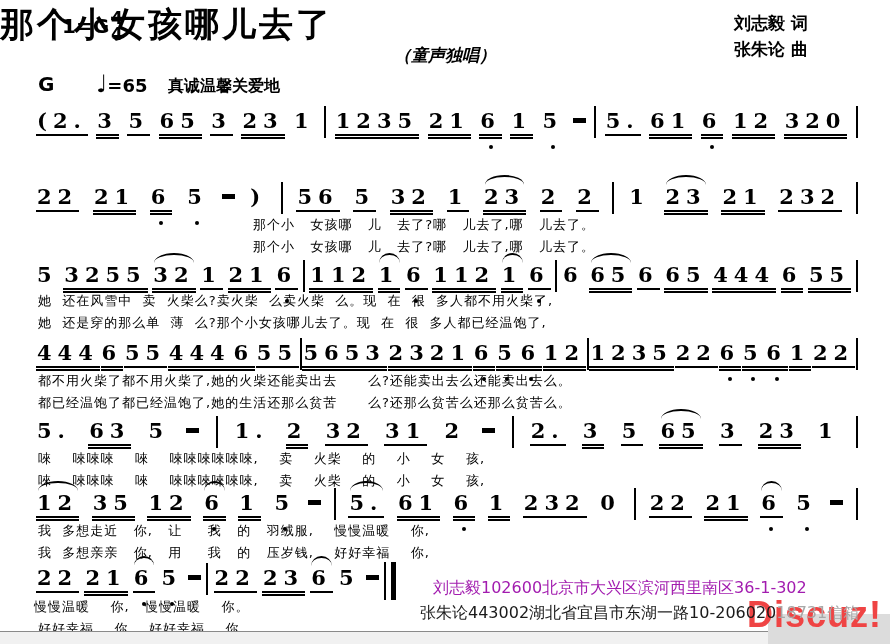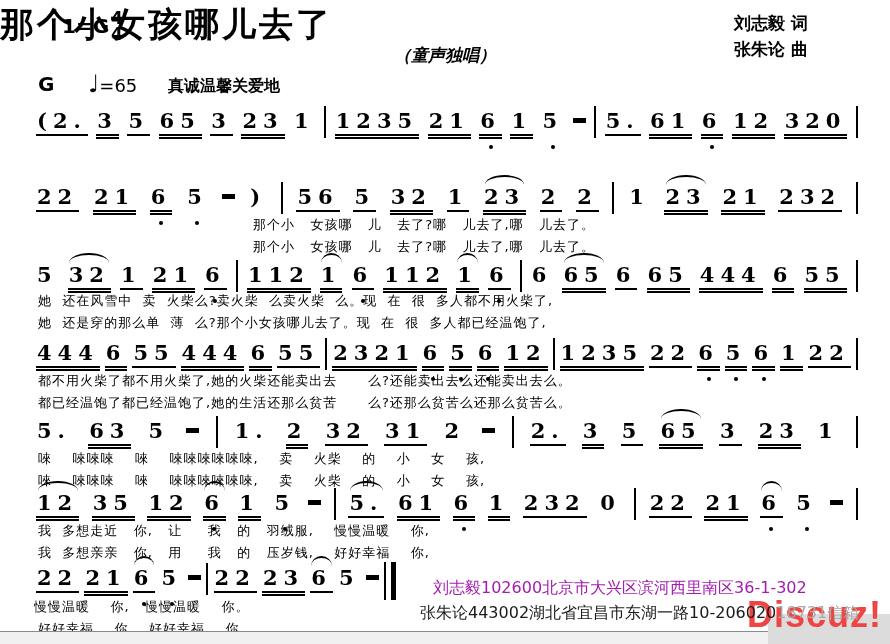--- a/index.html
+++ b/index.html
@@ -6,21 +6,21 @@
   body{width:890px;height:644px;background:#ffffff;position:relative;overflow:hidden;
        font-family:"DejaVu Sans","Liberation Sans",sans-serif;color:#000;}
   .abs{position:absolute;}
   
   .keysig{left:62px;top:10px;font-size:20px;font-weight:bold;display:flex;align-items:center;gap:2px;}
   .frac{display:inline-flex;flex-direction:column;line-height:0.95;font-size:17px;font-weight:bold;text-align:center;}
   .title{left:0;right:0;top:2px;text-align:left;font-size:34px;font-weight:bold;letter-spacing:3px;}
   .subtitle{left:0;right:0;top:44px;text-align:center;font-size:17px;font-weight:bold;font-style:italic;}
   .authors{right:82px;top:10px;font-size:17px;font-weight:bold;line-height:1.55;text-align:left;}
   .chord{left:38px;top:72px;font-size:20px;font-weight:bold;}
-  .tempo{left:88px;top:70px;font-size:18px;font-weight:normal;}
+  .tempo{left:96px;top:70px;font-size:18px;font-weight:bold;}
   .tempo .note{font-size:24px;}
   .expression{left:168px;top:76px;font-size:16px;font-weight:bold;}
   
   .music-line{position:absolute;display:flex;justify-content:space-between;align-items:flex-start;height:34px;}
   .tk{position:relative;font-family:"DejaVu Serif","Liberation Serif",serif;font-weight:bold;
       font-size:21px;line-height:26px;letter-spacing:6px;padding:0 1px;white-space:nowrap;}
   .u1{border-bottom:2px solid #000;}
   .u2{border-bottom:2px solid #000;}
   .u2::after{content:"";position:absolute;left:0;right:0;bottom:-5px;height:2px;background:#000;}
   .ldot{position:absolute;left:50%;transform:translateX(-50%);bottom:-15px;width:4px;height:4px;
@@ -102,20 +102,21 @@
       <span class="tk u1">2</span>
       <span class="bar"></span>
       <span class="tk u0">1</span>
       <span class="tk u2">23<i class="arc"></i></span>
       <span class="tk u2">21</span>
       <span class="tk u1">232</span>
       <span class="bar"></span>
     </div>
     <div class="music-line" style="top: 262px; left: 36px; width: 822px;">
       <span class="tk u0">5</span>
+      <span class="tk u2">3255</span>
       <span class="tk u2">32<i class="arc"></i></span>
       <span class="tk u1">1</span>
       <span class="tk u2">21</span>
       <span class="tk u1">6<i class="ldot"></i></span>
       <span class="bar"></span>
       <span class="tk u2">112</span>
       <span class="tk u2">1<i class="arc"></i></span>
       <span class="tk u1">6<i class="ldot"></i></span>
       <span class="tk u2">112</span>
       <span class="tk u2">1<i class="arc"></i></span>
@@ -131,20 +132,21 @@
       <span class="bar"></span>
     </div>
     <div class="music-line" style="top: 340px; left: 36px; width: 822px;">
       <span class="tk u2">444</span>
       <span class="tk u2">6</span>
       <span class="tk u1">55</span>
       <span class="tk u2">444</span>
       <span class="tk u2">6</span>
       <span class="tk u1">55</span>
       <span class="bar"></span>
+      <span class="tk u2">5653</span>
       <span class="tk u2">2321</span>
       <span class="tk u2">6<i class="ldot"></i></span>
       <span class="tk u2">5<i class="ldot"></i></span>
       <span class="tk u2">6<i class="ldot"></i></span>
       <span class="tk u2">12</span>
       <span class="bar"></span>
       <span class="tk u2">1235</span>
       <span class="tk u1">22</span>
       <span class="tk u2">6<i class="ldot"></i></span>
       <span class="tk u2">5<i class="ldot"></i></span>

